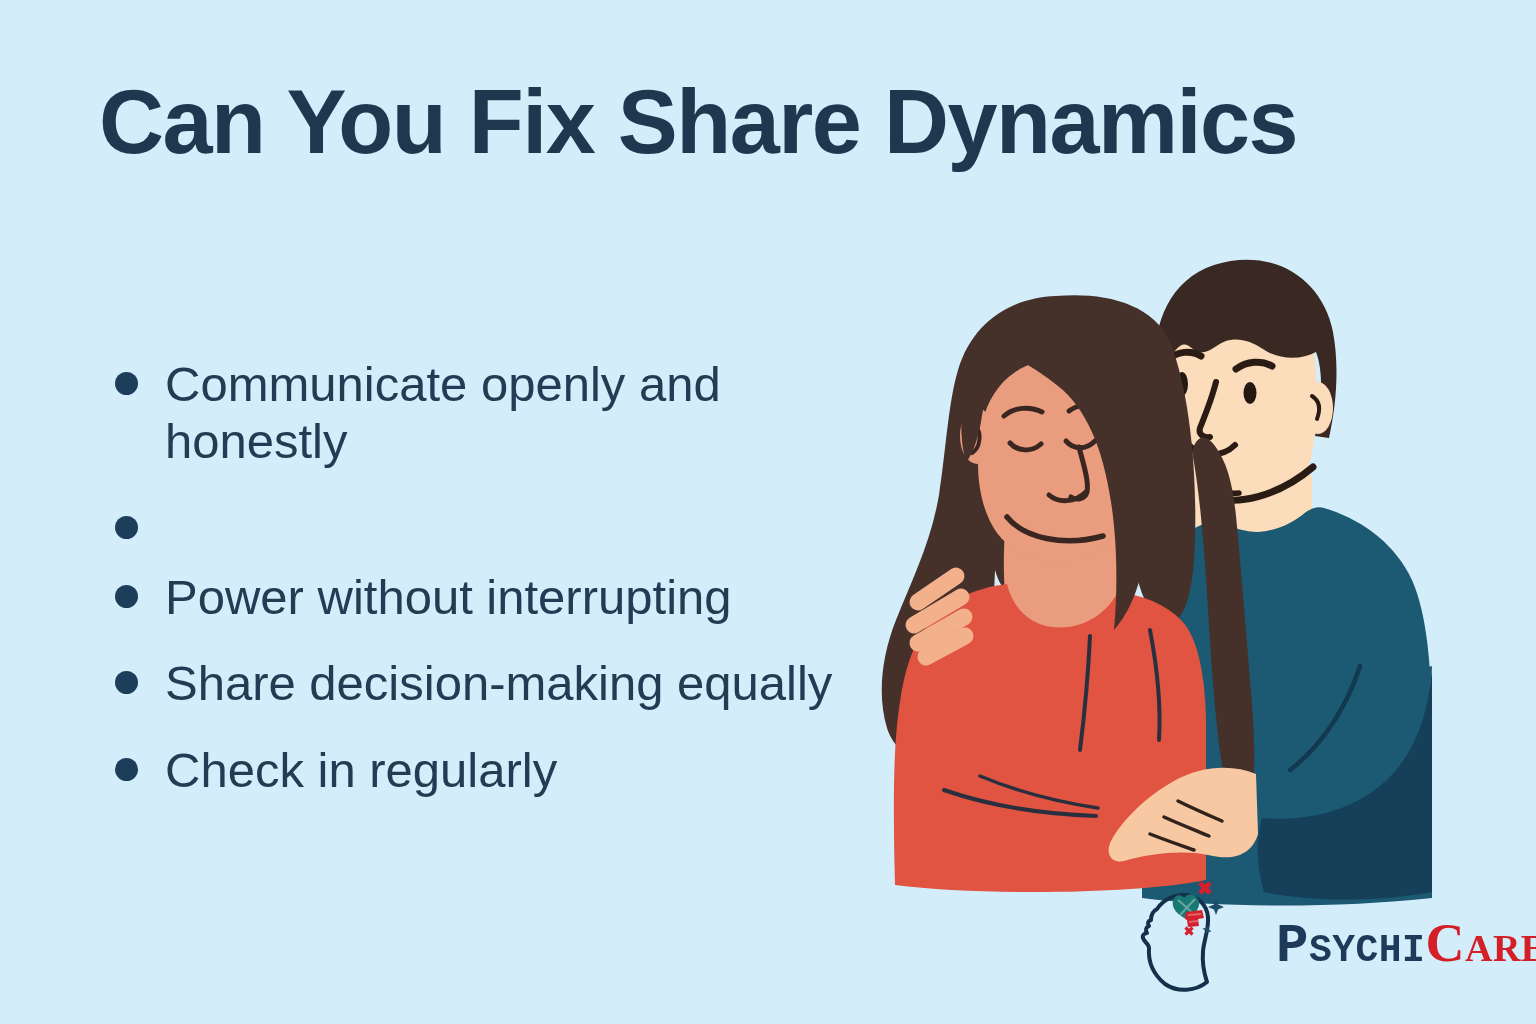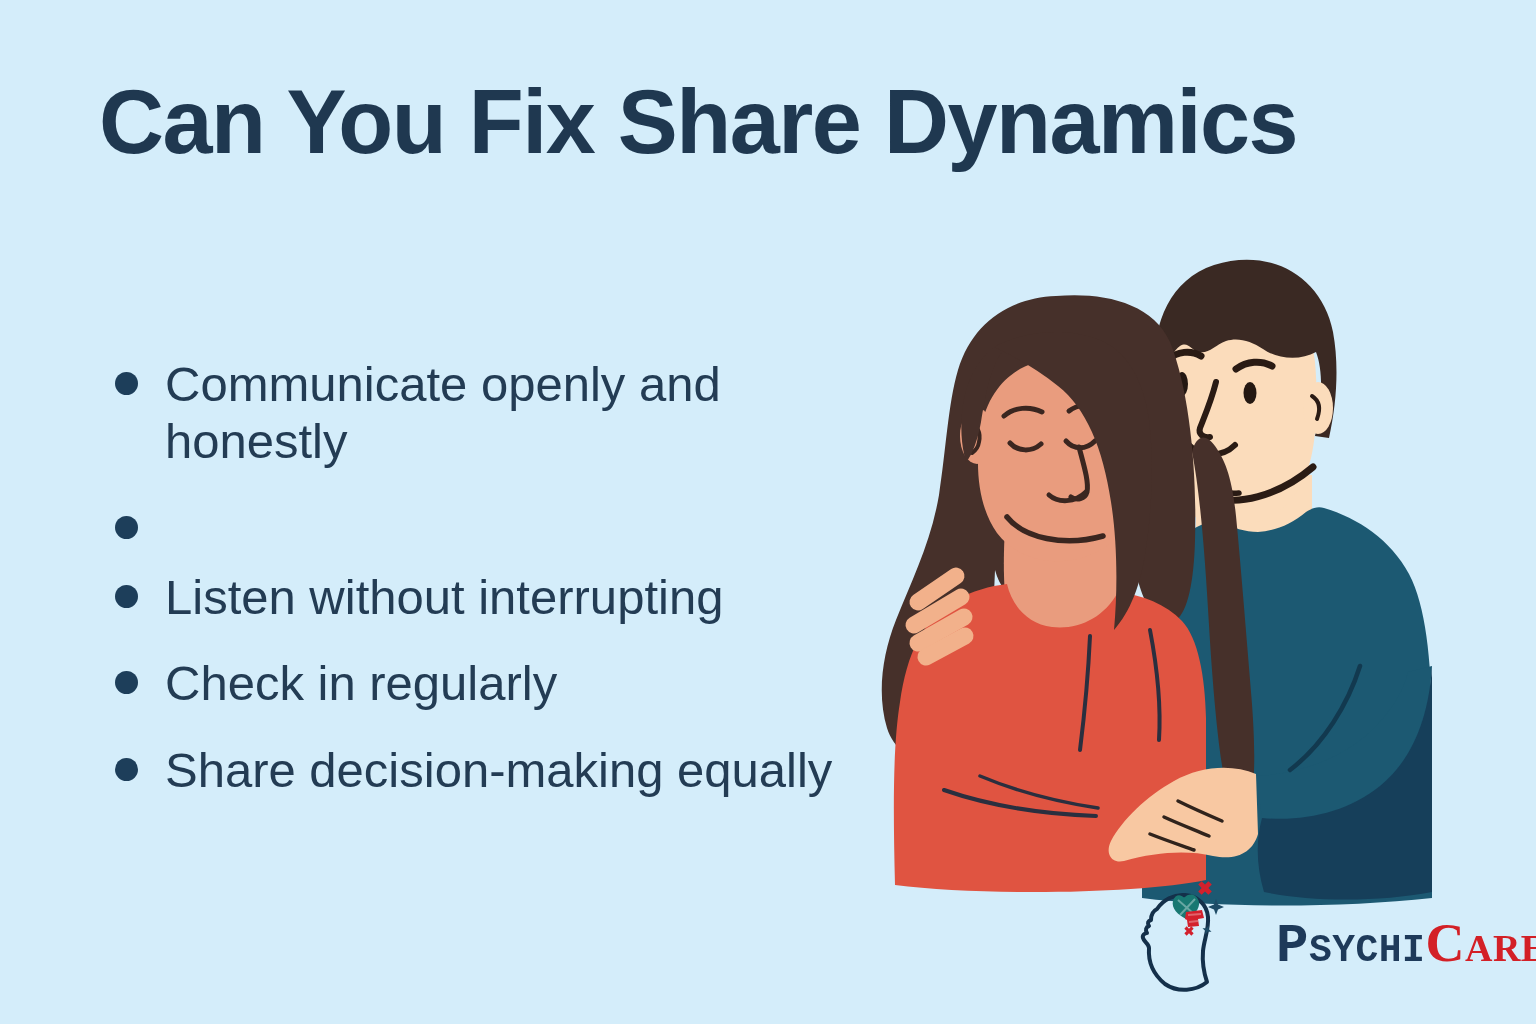--- a/index.html
+++ b/index.html
@@ -59,29 +59,29 @@
   <ul class="bullets" style="color: rgb(35, 60, 84);">
     <li>
       <span class="dot" style="background-color: rgb(29, 62, 90);"></span>
       <span class="txt">Communicate openly and honestly</span>
     </li>
     <li>
       <span class="dot" style="background-color: rgb(29, 62, 90);"></span>
     </li>
     <li>
       <span class="dot" style="background-color: rgb(29, 62, 90);"></span>
-      <span class="txt">Listen without interrupting</span>
+      <span class="txt">Power without interrupting</span>
+    </li>
+    <li>
+      <span class="dot" style="background-color: rgb(29, 62, 90);"></span>
+      <span class="txt">Share decision-making equally</span>
     </li>
     <li>
       <span class="dot" style="background-color: rgb(29, 62, 90);"></span>
       <span class="txt">Check in regularly</span>
-    </li>
-    <li>
-      <span class="dot" style="background-color: rgb(29, 62, 90);"></span>
-      <span class="txt">Share decision-making equally</span>
     </li>
   </ul>
 
   <div class="illustration">
     <svg viewBox="0 0 600 680" width="600" height="680">
 
       <g>
 
         <path d="M 336,240 L 336,304 C 362,316 422,314 452,300 L 452,235 Z" fill="#FBDCBB"></path>
 

